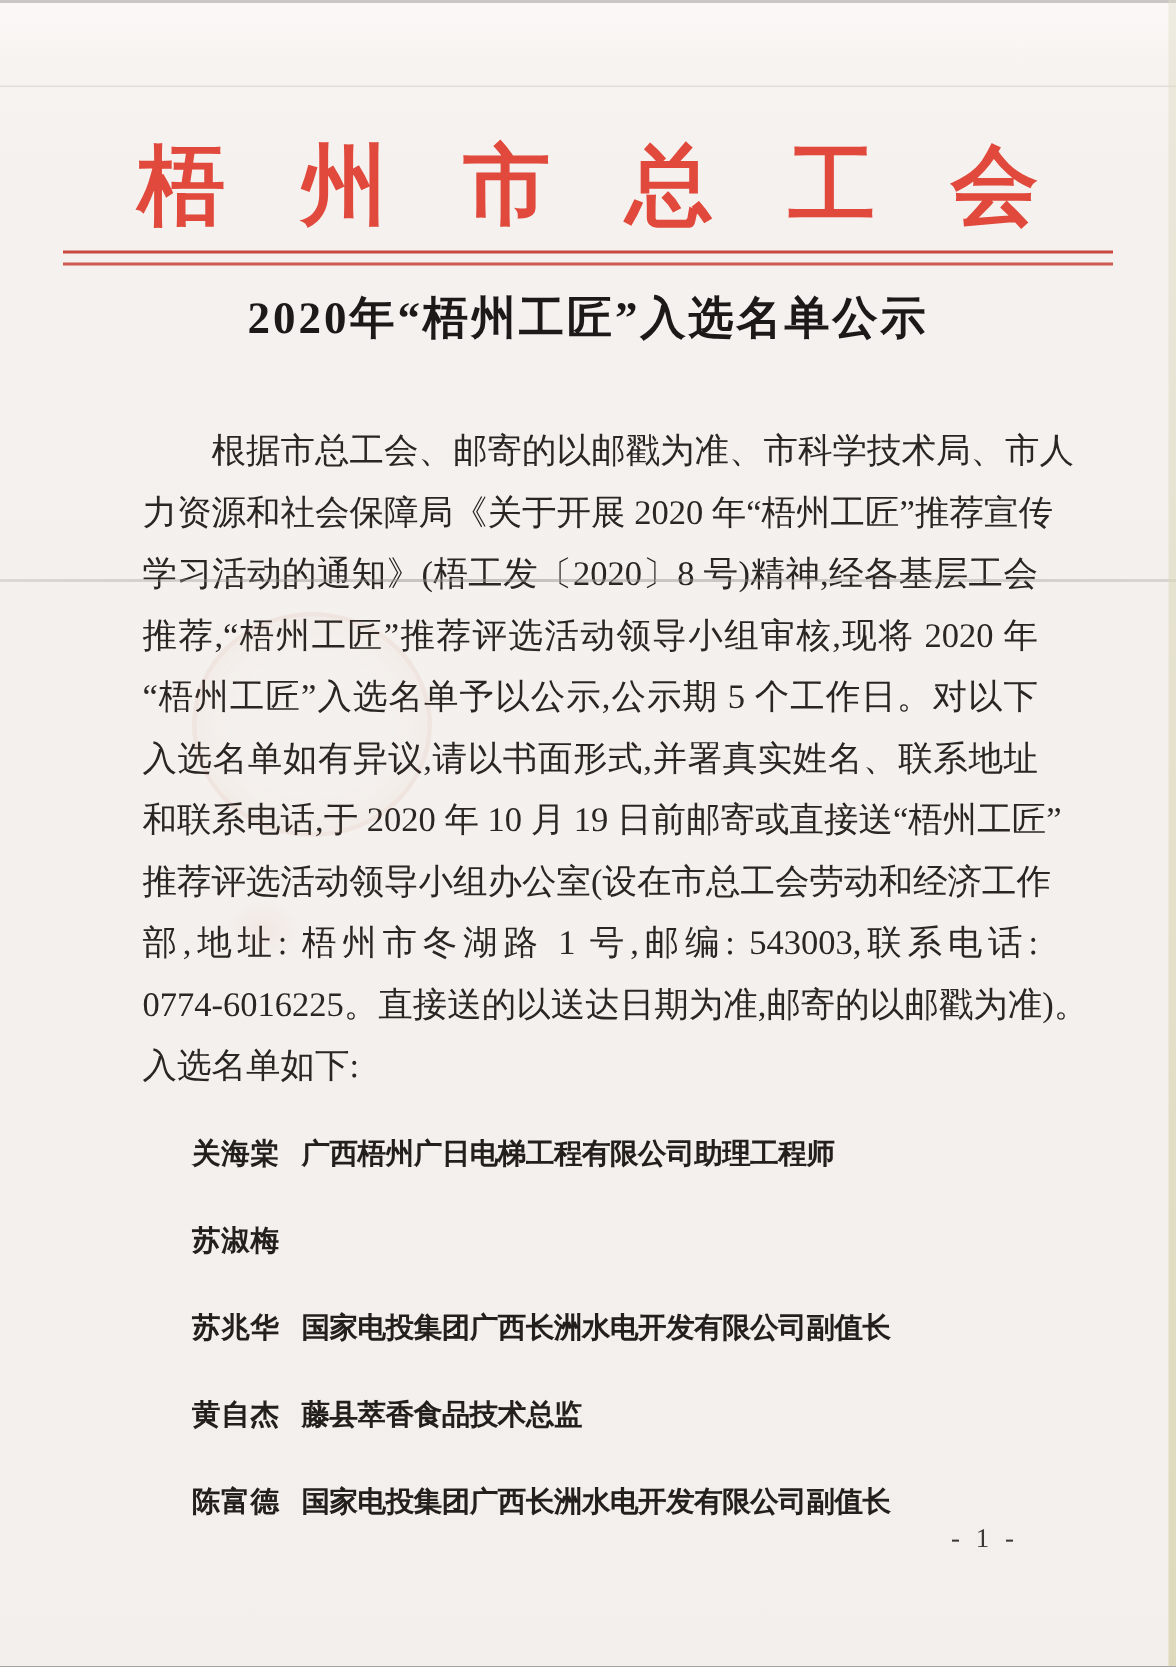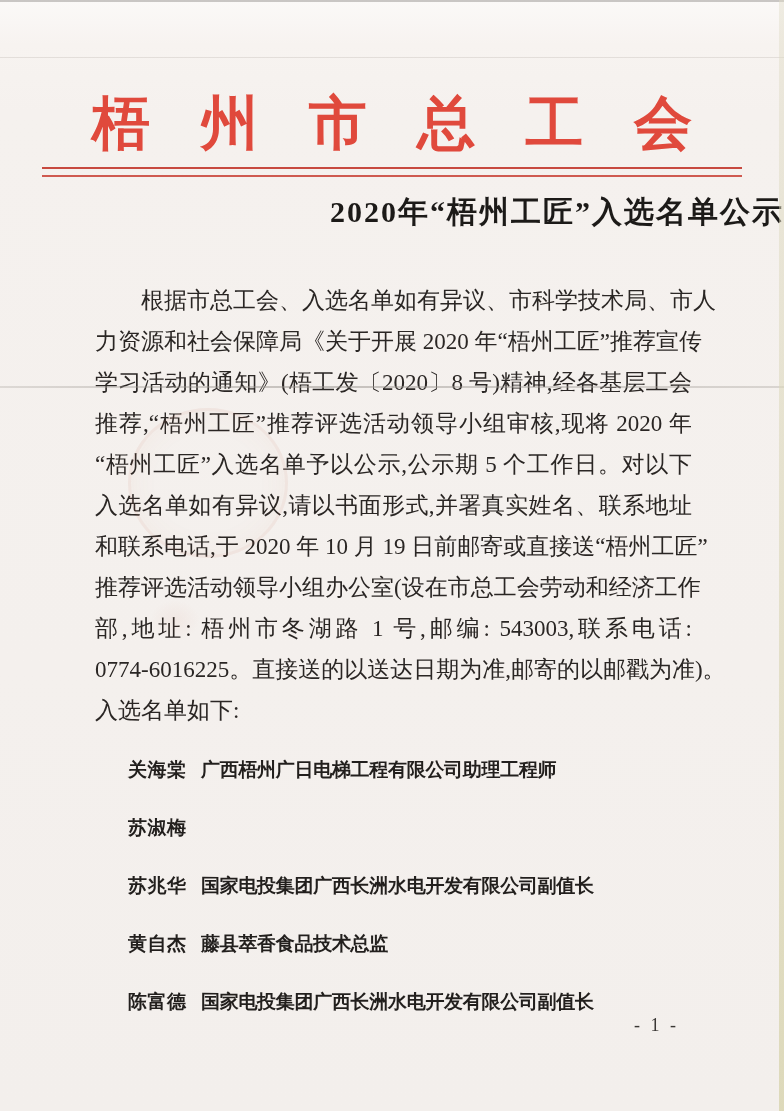--- a/index.html
+++ b/index.html
@@ -60,21 +60,21 @@
   }
   .double-rule {
     margin: 7px auto 0;
     width: 700px;
     height: 10px;
     border-top: 2px solid #c7493f;
     border-bottom: 2px solid #cf5a50;
   }
   .doc-title {
     margin: 15px auto 0;
-    text-align: right;
+    text-align: center;
     font-size: 30px;
     font-weight: bold;
     letter-spacing: 2px;
     color: #1c1a18;
   }
   
   .body-text {
     margin: 47px 0 0 95px;
     width: 597px;
     font-size: 23px;
@@ -127,21 +127,21 @@
   <div class="stamp-bleed"></div>
   <div class="stamp-bleed2"></div>
 
   <div class="org-title">梧州市总工会</div>
 
   <div class="double-rule"></div>
 
   <h1 class="doc-title">2020年“梧州工匠”入选名单公示</h1>
 
   <div class="body-text">
-    <div class="body-line indent">根据市总工会、入选名单如有异议、市科学技术局、市人</div>
+    <div class="body-line indent">根据市总工会、邮寄的以邮戳为准、市科学技术局、市人</div>
     <div class="body-line">力资源和社会保障局《关于开展 2020 年“梧州工匠”推荐宣传</div>
     <div class="body-line">学习活动的通知》(梧工发〔2020〕8 号)精神,经各基层工会</div>
     <div class="body-line">推荐,“梧州工匠”推荐评选活动领导小组审核,现将 2020 年</div>
     <div class="body-line">“梧州工匠”入选名单予以公示,公示期 5 个工作日。对以下</div>
     <div class="body-line">入选名单如有异议,请以书面形式,并署真实姓名、联系地址</div>
     <div class="body-line">和联系电话,于 2020 年 10 月 19 日前邮寄或直接送“梧州工匠”</div>
     <div class="body-line">推荐评选活动领导小组办公室(设在市总工会劳动和经济工作</div>
     <div class="body-line">部,地址: 梧州市冬湖路 1 号,邮编: 543003,联系电话:</div>
     <div class="body-line">0774-6016225。直接送的以送达日期为准,邮寄的以邮戳为准)。</div>
     <div class="body-line no-fill">入选名单如下:</div>

